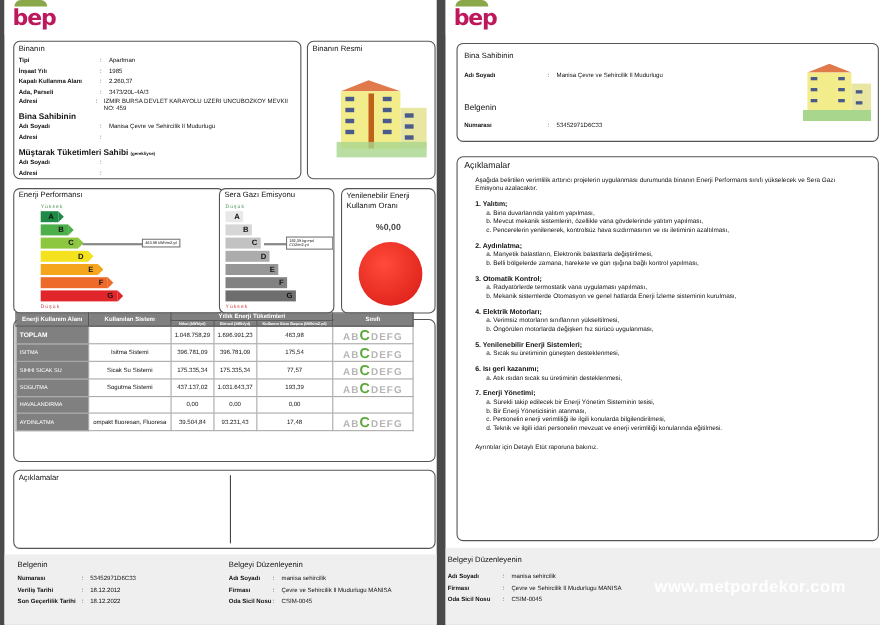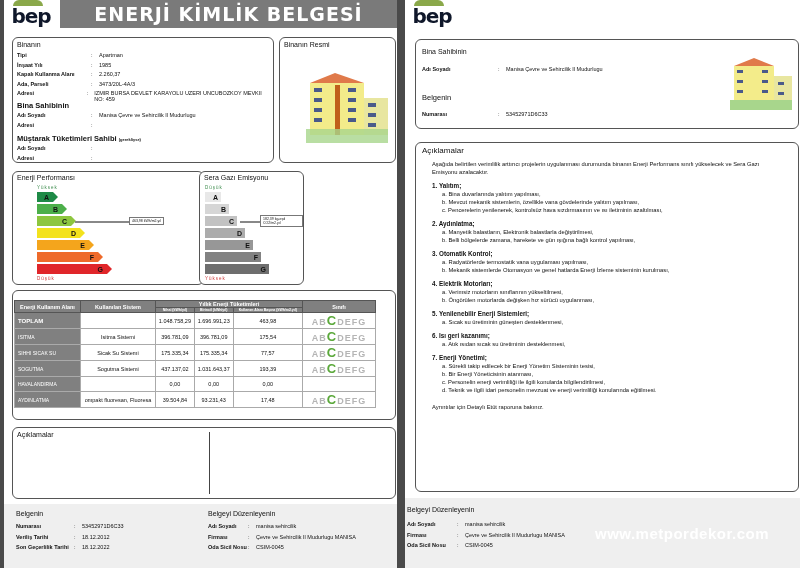--- a/index.html
+++ b/index.html
@@ -2,54 +2,53 @@
 <html><head>
 <meta charset="utf-8">
 <style>
 *{box-sizing:border-box;margin:0;padding:0}
 body{width:800px;height:568px;background:#4a4a4a;font-family:"Liberation Sans",sans-serif;position:relative;overflow:hidden;color:#111}
 .page{position:absolute;top:0;background:#fff;height:568px;overflow:hidden}
 #p1{left:4px;width:393px}
 #p2{left:405px;width:395px}
 .hdr{height:32px;position:relative}
 .logo{position:absolute;left:0;top:0;width:54px;height:32px;background:#fff;display:flex;align-items:center;justify-content:center}
-.logo b{font-family:"DejaVu Sans",sans-serif;font-size:20px;color:#0f172a;letter-spacing:-1px;position:relative}
+.logo b{font-family:"DejaVu Sans",sans-serif;font-size:20px;color:#be185d;letter-spacing:-1px;position:relative}
 .logo b:before{content:"";position:absolute;left:2px;top:-4px;width:30px;height:6px;border-radius:10px 10px 0 0;background:#8aa84a}
 .title{position:absolute;left:56px;right:0;top:0;height:28px;background:#7a7a7a;color:#fff;font-weight:bold;font-size:19px;display:flex;align-items:center;justify-content:center;letter-spacing:1px;font-family:"DejaVu Sans",sans-serif}
 .box{position:absolute;border:1.5px solid #555;border-radius:6px;background:#fff}
 .bt{font-weight:normal;font-size:7px;position:absolute}
 .kv{position:absolute;font-size:5.5px;display:flex;line-height:1}
 .kv .k{font-weight:bold;width:74px}
 .kv .c{width:8px}
 .sub{font-weight:bold;font-size:7.5px;position:absolute}
 .bar{position:absolute;height:10px;font-weight:bold;font-size:7px;display:flex;align-items:center;justify-content:flex-end;padding-right:4px}
 .bar:after{content:"";position:absolute;right:-5px;top:0;border-left:5px solid;border-left-color:inherit;border-top:5px solid transparent;border-bottom:5px solid transparent}
 .gbar{position:absolute;height:10px;font-weight:bold;font-size:7px;display:flex;align-items:center;justify-content:flex-end;padding-right:3px}
 .tag{position:absolute;font-size:3.5px;background:#fff;border:1px solid #777;padding:1px 2px;line-height:1.2}
-table{border-collapse:collapse;position:absolute;left:10px;top:300px;width:362px;font-size:5.5px}
+table{border-collapse:collapse;position:absolute;left:10px;top:284px;width:362px;font-size:5.5px}
 th{background:#808080;color:#fff;font-weight:bold;border:1px solid #555;text-align:center}
 td{border:1px solid #aaa;height:15px;text-align:center}
 td.l{background:#808080;color:#fff;text-align:left;padding-left:3px;font-size:5px}
 td.l.b{font-weight:bold;font-size:6px}
 .cls{font-weight:bold;font-size:9px;color:#b5b5b5;letter-spacing:1px}
 .cls .cur{color:#5aa83a;font-size:13px}
 .foot{position:absolute;left:0;right:0;bottom:0;background:#efefef}
 .rec{font-size:5.8px;line-height:8px}
 .rec h4{font-size:6.3px;margin-top:6px}
 .rec li{list-style:none;padding-left:10px}
 </style>
 </head>
 <body>
 
 <div class="page" id="p1">
  <div class="hdr">
   <div class="logo">
         <b>bep</b>
       </div>
-  <div class="title">ENERJİ KİMLİK BELGESİ</div>
  </div>
 
  <div class="box" style="left:8px;top:37px;width:262px;height:126px">
   <div class="bt" style="left:4px;top:3px">Binanın</div>
   <div id="bfields">
         <div class="kv" style="left: 4px; top: 15px;">
           <span class="k" style="width:74px">Tipi</span>
           <span class="c">:</span>
           <span>Apartman</span>
         </div>
@@ -149,20 +148,25 @@
         <div class="gbar" style="left: 5px; top: 56px; width: 40px; background: rgb(172, 172, 172);">D</div>
         <div class="gbar" style="left: 5px; top: 68px; width: 48px; background: rgb(151, 151, 151);">E</div>
         <div class="gbar" style="left: 5px; top: 80px; width: 56px; background: rgb(130, 130, 130);">F</div>
         <div class="gbar" style="left: 5px; top: 92px; width: 64px; background: rgb(110, 110, 110);">G</div>
       </div>
   <div style="position:absolute;left:5px;top:104px;font-size:4.5px;color:#c33;letter-spacing:1px">Yüksek</div>
   <div style="position:absolute;left:40px;top:49px;width:22px;height:1.5px;background:#888"></div>
   <div class="tag" style="left:60px;top:43px">182,39 kg-eşd CO2/m2.yıl</div>
  </div>
 
+ <div class="box" style="left:306px;top:171px;width:86px;height:114px">
+  <div class="bt" style="left:4px;top:2px;width:78px;line-height:9px">Yenilenebilir Enerji Kullanım Oranı</div>
+  <div style="position:absolute;left:0;right:0;top:30px;text-align:center;font-size:8px;font-weight:bold;color:#444">%0,00</div>
+  <div style="position:absolute;left:15px;top:48px;width:58px;height:58px;border-radius:50%;background:radial-gradient(circle at 40% 35%,#ff4a3a,#d81a14)"></div>
+ </div>
 
  <div class="box" style="left:8px;top:290px;width:384px;height:130px">
  </div>
  <table>
   <thead>
    <tr>
           <th rowspan="2" style="width:66px">Enerji Kullanım Alanı</th>
           <th rowspan="2" style="width:75px">Kullanılan Sistem</th>
           <th colspan="3">Yıllık Enerji Tüketimleri</th>
           <th rowspan="2" style="width:73px">Sınıfı</th>

